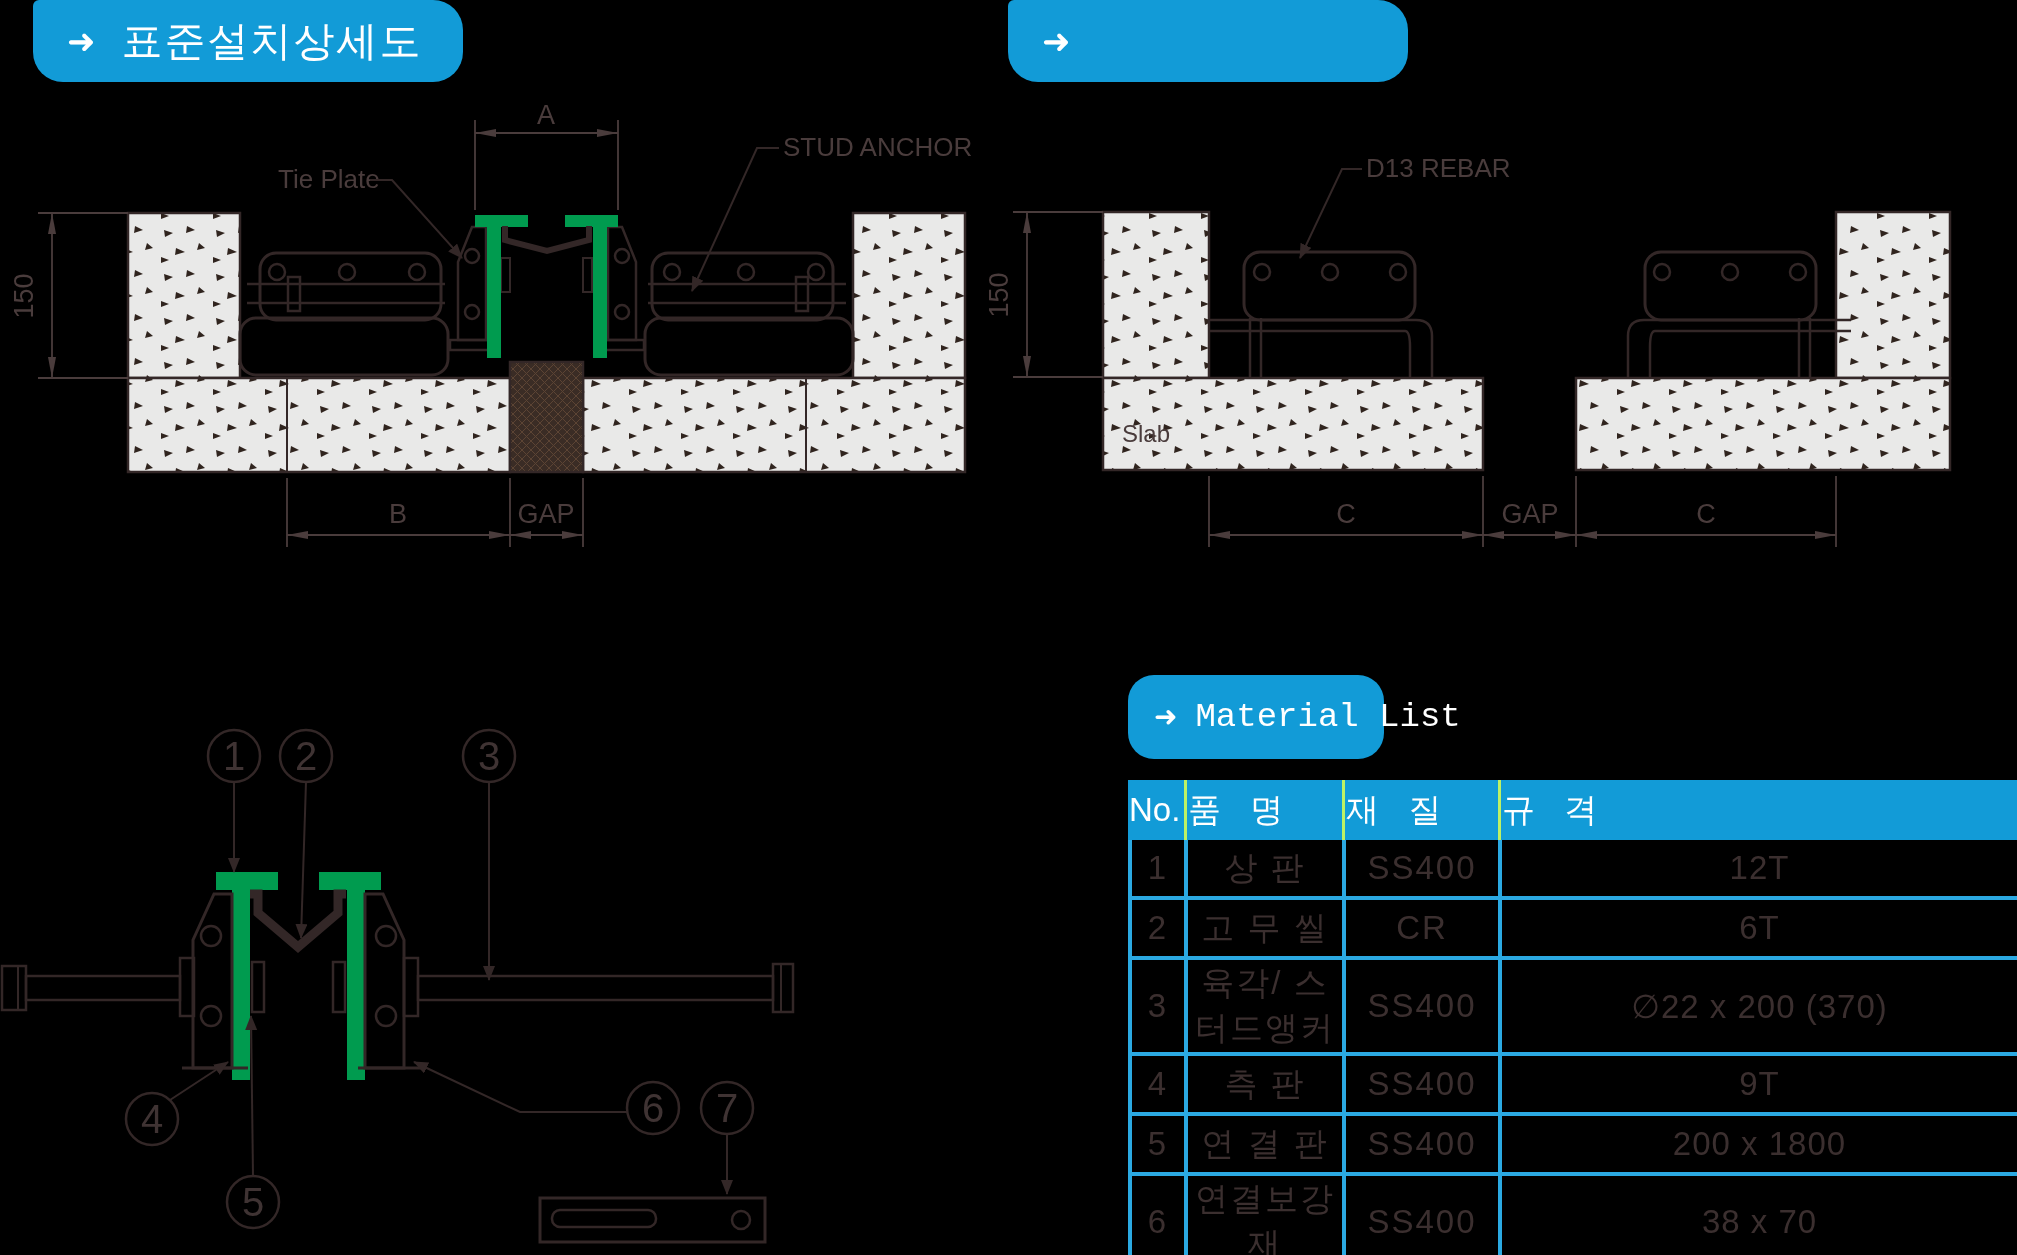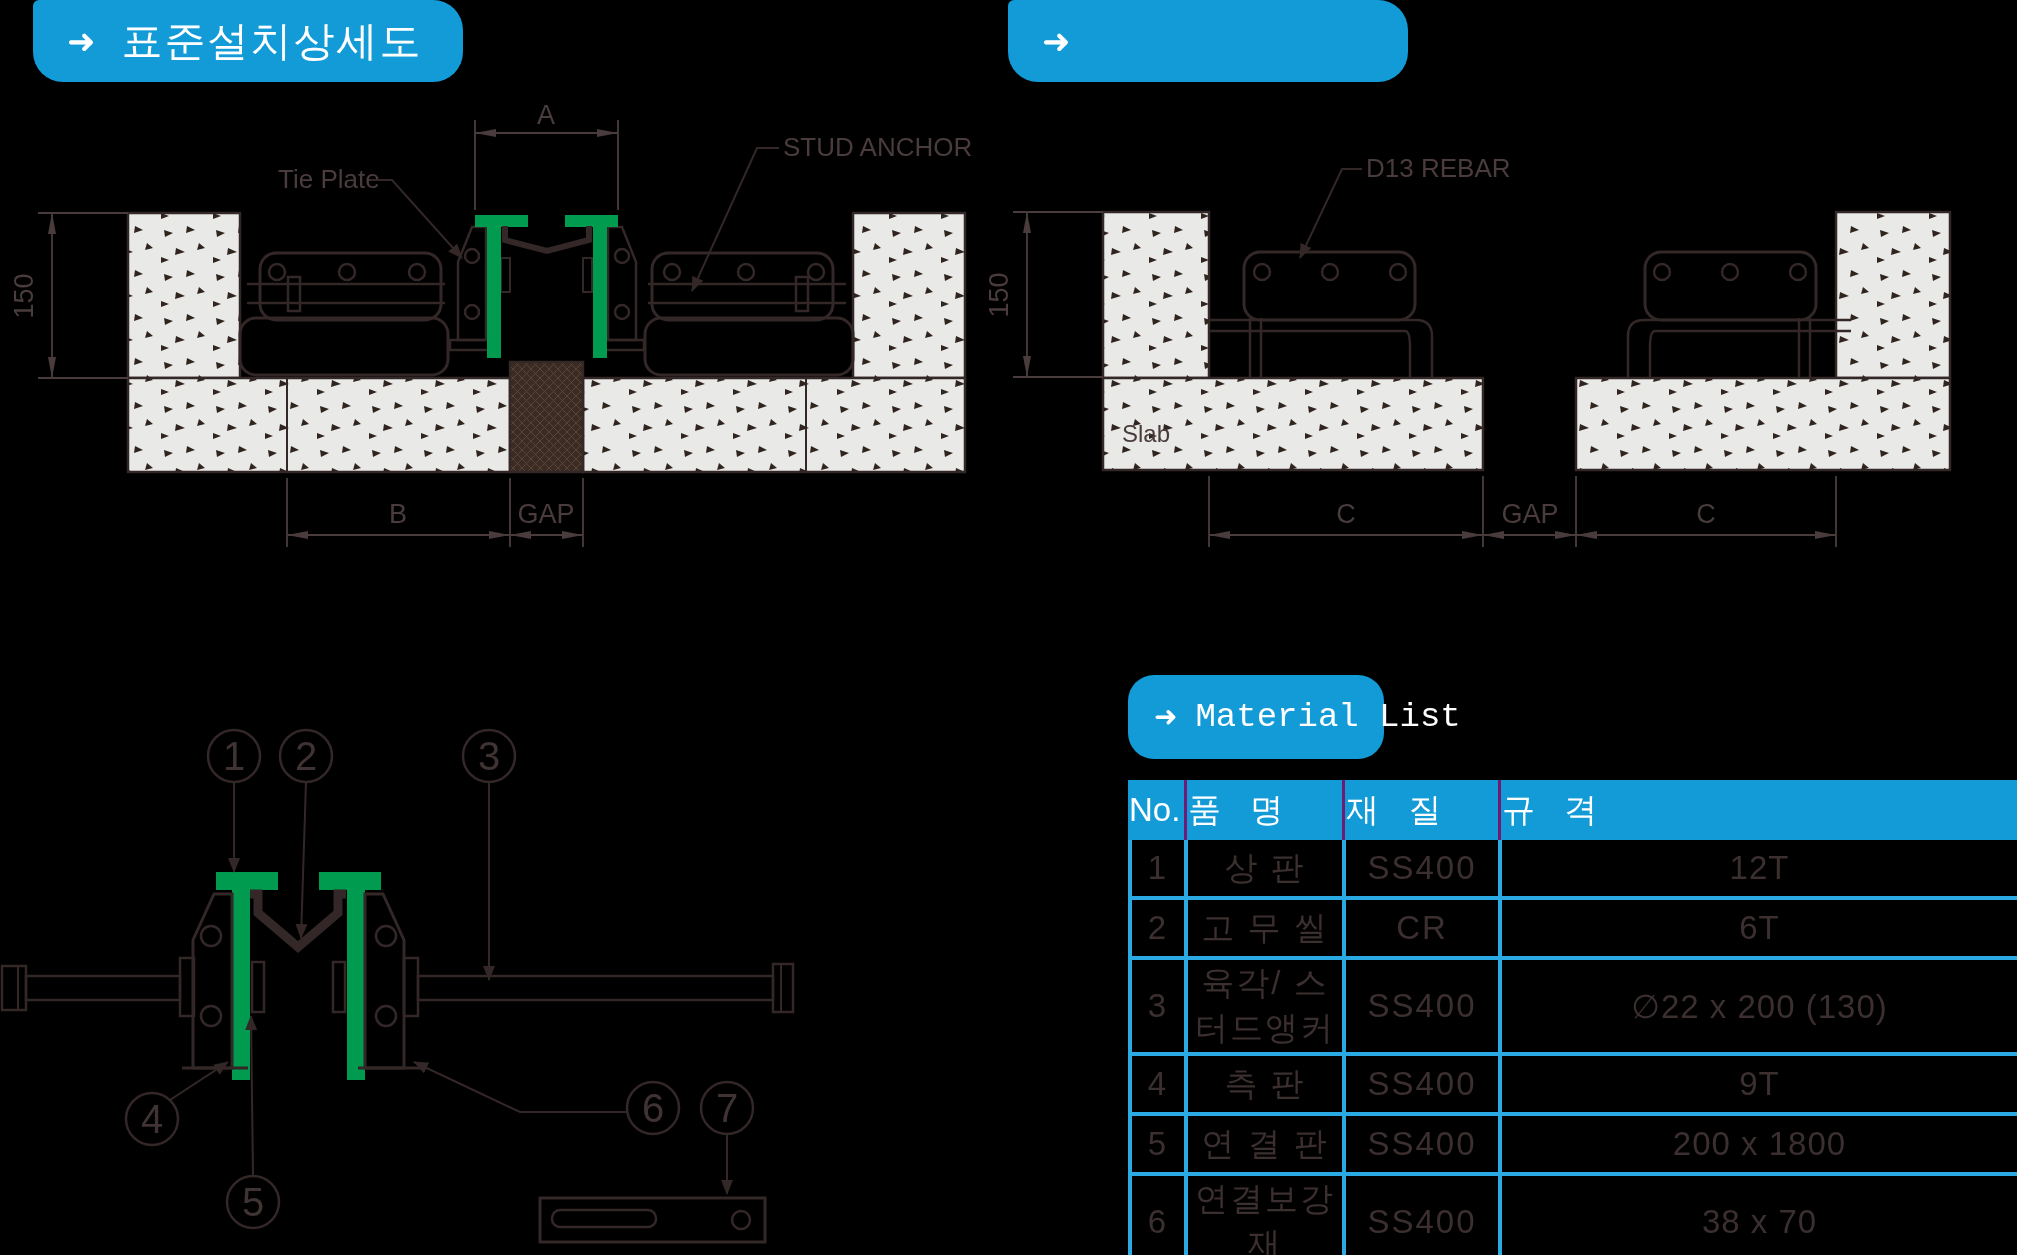--- a/index.html
+++ b/index.html
@@ -19,21 +19,21 @@
   svg .dimtxt{fill:#4A3C3C;font-size:27px;font-family:"Liberation Sans",sans-serif;}
   svg .lbltxt{fill:#4A3C3C;font-size:26px;font-family:"Liberation Sans",sans-serif;}
   svg .smalltxt{fill:#4A3C3C;font-size:24px;font-family:"Liberation Sans",sans-serif;}
   svg .callouttxt{fill:#3F3333;font-size:40px;font-family:"Liberation Sans",sans-serif;}
   
   .mat-table{position:absolute;left:1128px;top:780px;width:889px;border-collapse:separate;
              border-spacing:0;table-layout:fixed;border-bottom:10px solid #2BA9E2;}
   .mat-table th{background:#129BD7;color:#fff;font-size:33px;font-weight:normal;height:58px;
                 text-align:left;vertical-align:middle;}
   .mat-table th.ls{letter-spacing:10px;}
-  .mat-table th + th{border-left:3px solid #701a75;margin-top:16px;}
+  .mat-table th + th{border-left:3px solid #bef264;margin-top:16px;}
   .mat-table td{color:#3B2F2F;font-size:33px;height:54px;text-align:center;vertical-align:middle;
                 border-bottom:4px solid #2BA9E2;border-left:4px solid #2BA9E2;letter-spacing:2px;}
   .mat-table td:last-child{letter-spacing:1px;text-align:center;}
 </style>
 </head>
 <body>
 
 <div class="screen">
 
   <svg class="sheet" width="2017" height="1255" viewBox="0 0 2017 1255">
@@ -287,21 +287,21 @@
       <tr>
         <td>2</td>
         <td>고 무 씰</td>
         <td>CR</td>
         <td>6T</td>
       </tr>
       <tr>
         <td>3</td>
         <td>육각/ 스터드앵커</td>
         <td>SS400</td>
-        <td>∅22 x 200 (130)</td>
+        <td>∅22 x 200 (370)</td>
       </tr>
       <tr>
         <td>4</td>
         <td>측 판</td>
         <td>SS400</td>
         <td>9T</td>
       </tr>
       <tr>
         <td>5</td>
         <td>연 결 판</td>

